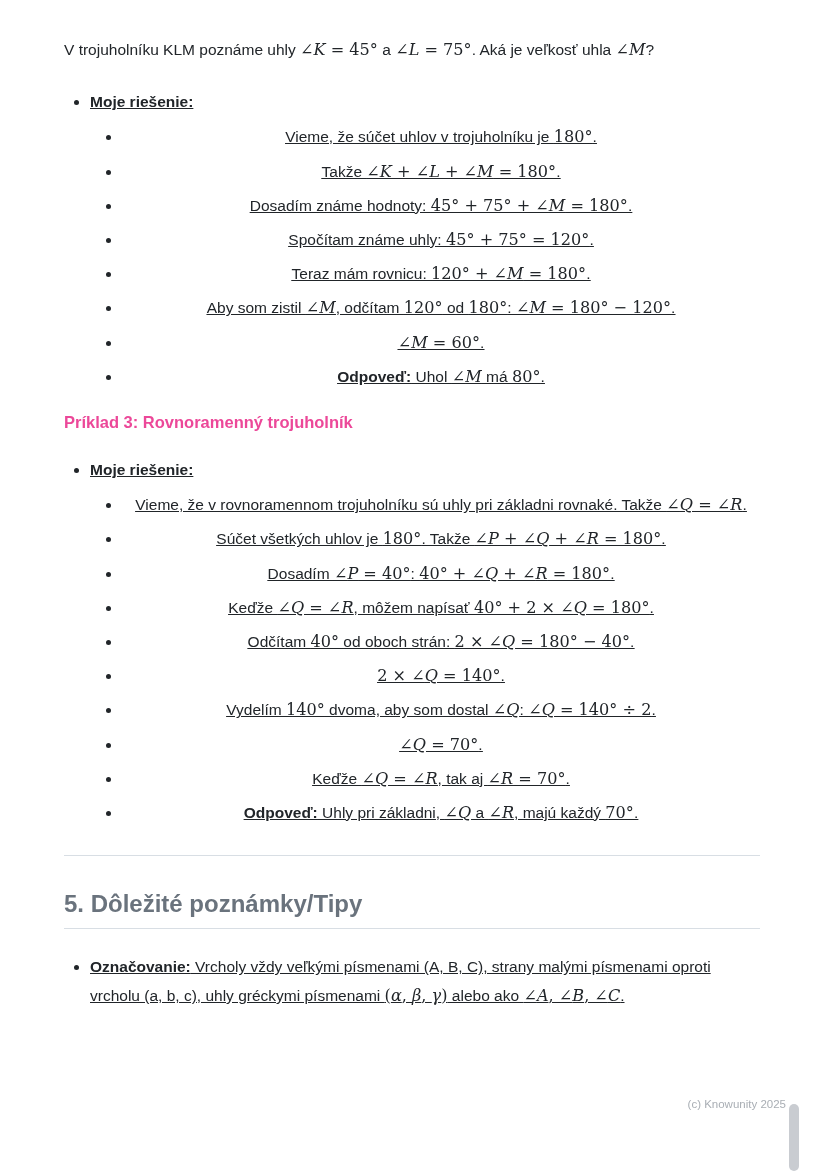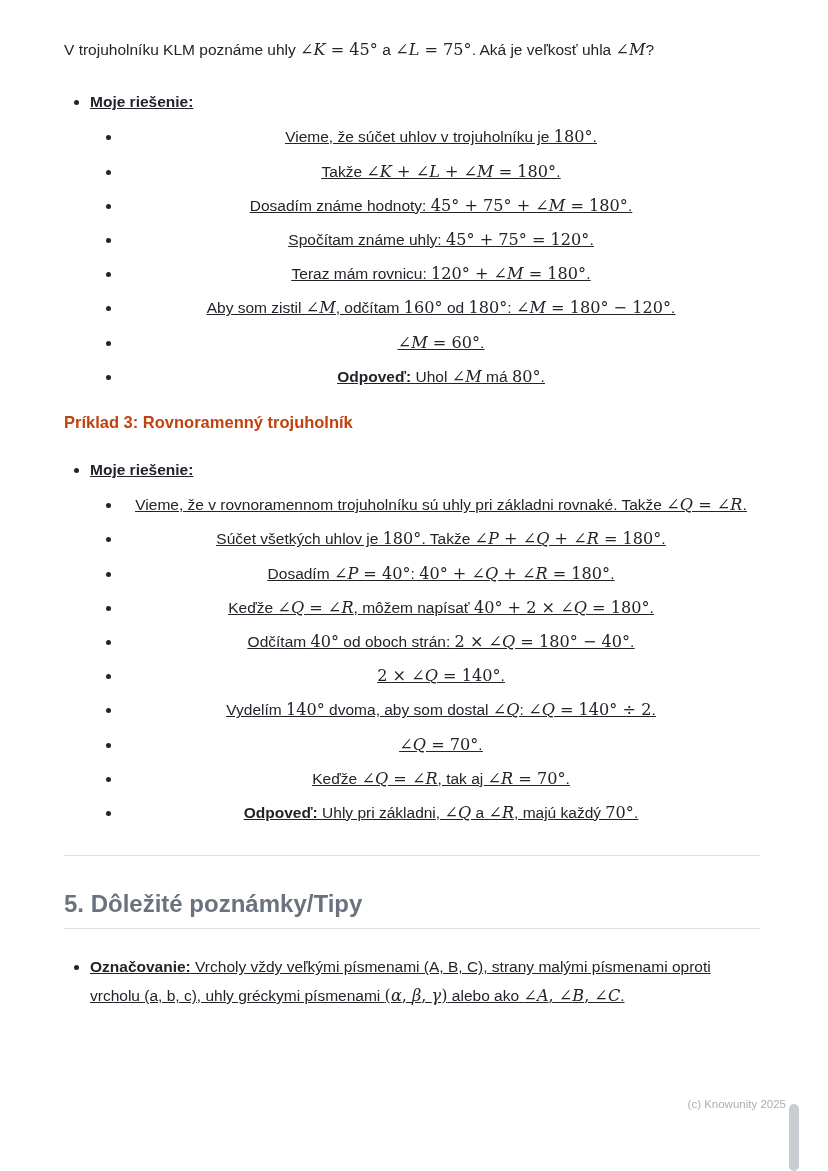--- a/index.html
+++ b/index.html
@@ -18,21 +18,21 @@
   }
   p.para { margin: 0 0 26px; line-height: 1.75; }
   ul { list-style: disc; text-decoration: underline; }
   ul.l1 { margin: 0 0 16px; padding-left: 26px; }
   ul.l1 > li { margin: 0 0 6px; line-height: 1.5; }
   ul.l2 { margin: 12px 0 0; padding-left: 32px; list-style: disc; }
   ul.l2 > li { margin: 0 0 10px; line-height: 1.5; text-align: center; }
   strong, .bold { font-weight: 700; }
   h3.example-heading {
     font-size: 16.5px; font-weight: 700;
-    margin: 24px 0 26px; color: #c2410c;
+    margin: 24px 0 26px; color: #ec4899;
   }
   hr.divider {
     border: none; border-top: 1px solid #d8dee4;
     margin: 30px 0 0;
   }
   h2.tips-heading {
     font-size: 24px; font-weight: 700;
     color: #6a737d;
     margin: 34px 0 24px;
     padding-bottom: 10px;
@@ -68,21 +68,21 @@
 
   <ul class="l1">
     <li>
       <span class="bold">Moje riešenie:</span>
       <ul class="l2">
           <li>Vieme, že súčet uhlov v trojuholníku je <span class="math">180°</span>.</li>
           <li>Takže <span class="math">∠<i>K</i> + ∠<i>L</i> + ∠<i>M</i> = 180°</span>.</li>
           <li>Dosadím známe hodnoty: <span class="math">45° + 75° + ∠<i>M</i> = 180°</span>.</li>
           <li>Spočítam známe uhly: <span class="math">45° + 75° = 120°</span>.</li>
           <li>Teraz mám rovnicu: <span class="math">120° + ∠<i>M</i> = 180°</span>.</li>
-          <li>Aby som zistil <span class="math">∠<i>M</i></span>, odčítam <span class="math">160°</span> od <span class="math">180°</span>: <span class="math">∠<i>M</i> = 180° − 120°</span>.</li>
+          <li>Aby som zistil <span class="math">∠<i>M</i></span>, odčítam <span class="math">120°</span> od <span class="math">180°</span>: <span class="math">∠<i>M</i> = 180° − 120°</span>.</li>
           <li><span class="math">∠<i>M</i> = 60°</span>.</li>
           <li><strong>Odpoveď:</strong> Uhol <span class="math">∠<i>M</i></span> má <span class="math">80°</span>.</li>
         </ul>
     </li>
   </ul>
 
   <h3 class="example-heading">Príklad 3: Rovnoramenný trojuholník</h3>
 
 
   <ul class="l1">

